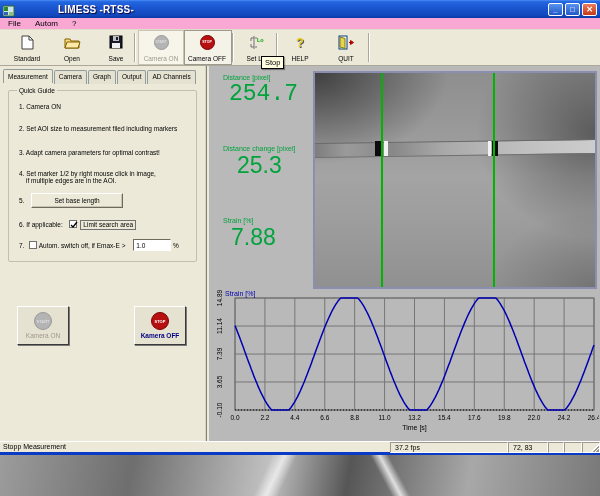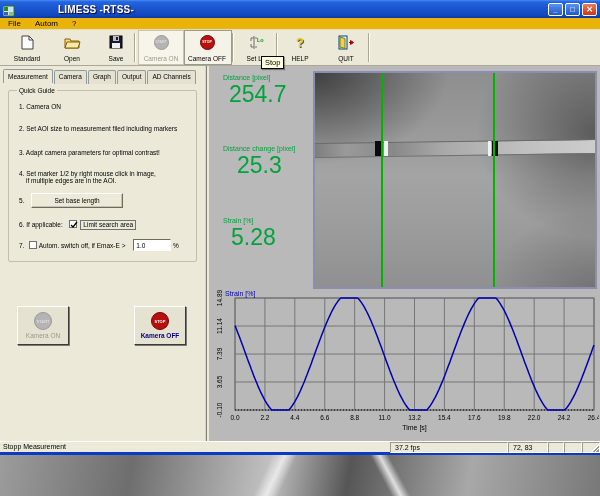--- a/index.html
+++ b/index.html
@@ -24,21 +24,21 @@
   .app-icon { width:12px; height:12px; margin-right:3px; display:inline-block; }
   .title-text { color:#fff; font-weight:bold; font-size:10px;
     text-shadow:1px 1px 1px #103; letter-spacing:.2px; flex:1;padding-left:40px; }
   .winbtn { width:15px; height:13px; margin-left:2px; border-radius:2px;
     border:1px solid #fff; color:#fff; font-size:8px; line-height:11px;
     text-align:center; font-weight:bold;
     background:linear-gradient(180deg,#5a92ee,#2158c8); }
   .winbtn.close { background:linear-gradient(180deg,#ee7a5a,#c43a1a); }
 
   .menubar { position:absolute; left:0; top:18px; width:600px; height:12px;
-    background:#eab308; font-size:8px; color:#000; display:flex;
+    background:#f9a8d4; font-size:8px; color:#000; display:flex;
     align-items:center; gap:14px; padding-left:8px;
     border-bottom:1px solid #e0dccb; }
   .menubar span { cursor:default; }
 
   .toolbar { position:absolute; left:0; top:30px; width:600px; height:36px;
     background:#ece9d8; border-bottom:1px solid #aca899; }
   .tbtn { position:absolute; top:2px; height:31px; width:44px;
     display:flex; flex-direction:column; align-items:center; justify-content:space-between;
     padding:2px 0 1px 0; font-size:6.5px; color:#000; }
   .tbtn .ticon { height:16px; display:flex; align-items:center; justify-content:center; }
@@ -296,25 +296,25 @@
         <button class="kam-btn kam-off">
           <span class="circle-ico circle-red">
               <span>STOP</span>
             </span>
           <span>Kamera OFF</span>
         </button>
       </div>
 
       <div class="right-panel">
         <span class="reading-label" style="left:14px; top:8px;">Distance [pixel]</span>
-        <span class="reading-value" style="left:20px; top:15px;">254.7</span>
+        <span class="reading-value" style="left:20px; top:15px;font-family:Liberation Mono, monospace;">254.7</span>
         <span class="reading-label" style="left:14px; top:79px;">Distance change [pixel]</span>
         <span class="reading-value" style="left:28px; top:86px;">25.3</span>
         <span class="reading-label" style="left:14px; top:151px;">Strain [%]</span>
-        <span class="reading-value" style="left:22px; top:158px;">5.28</span>
+        <span class="reading-value" style="left:22px; top:158px;">7.88</span>
 
         <div class="cam-image">
           <div class="specimen"></div>
           <div class="marker m-black" style="left:60px; width:6px;"></div>
           <div class="marker m-white" style="left:69px; width:4px;"></div>
           <div class="marker m-white" style="left:173px; width:3px;"></div>
           <div class="marker m-black" style="left:177px; width:6px;"></div>
           <div class="gline" style="left:66px;"></div>
           <div class="gline" style="left:178px;"></div>
         </div>

